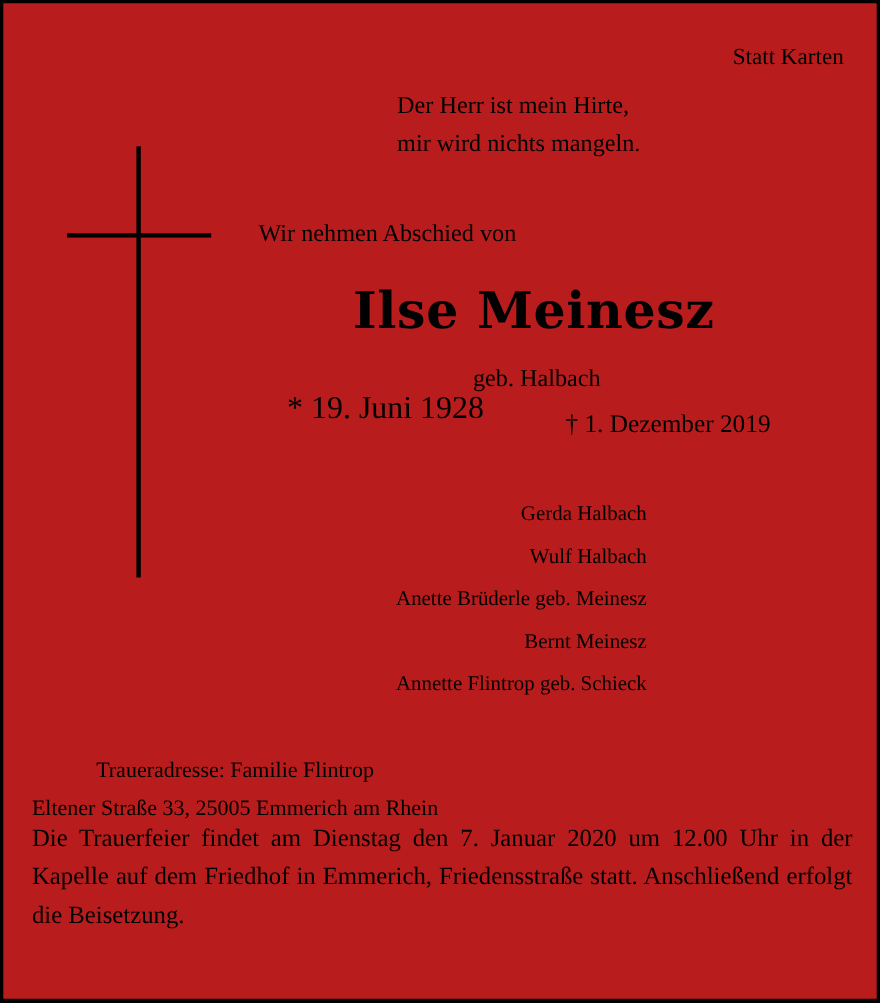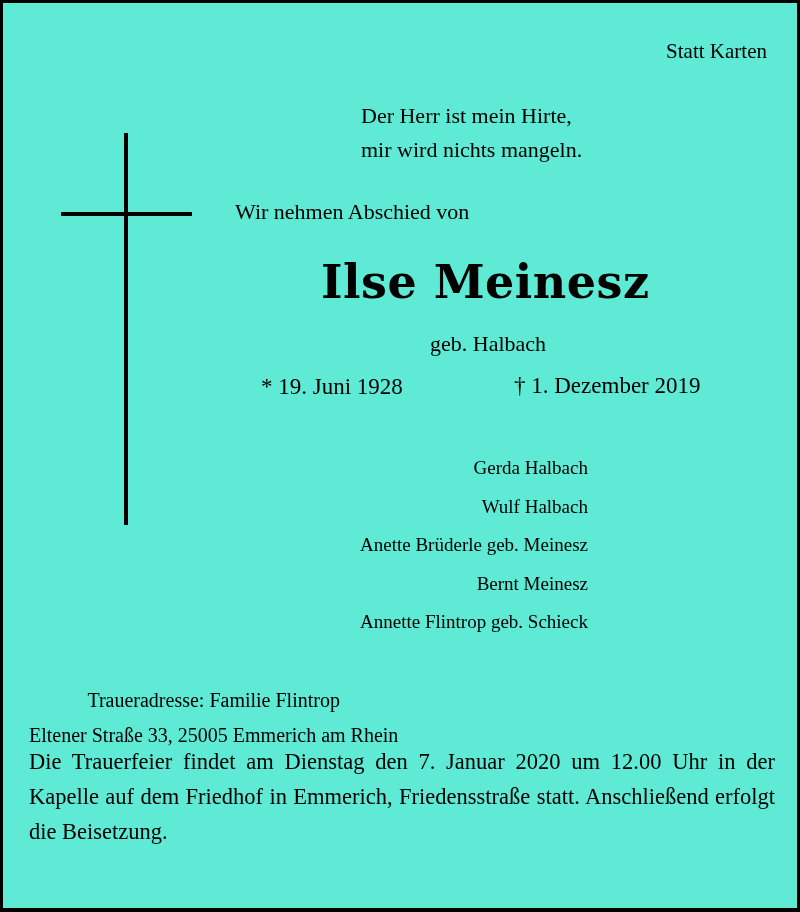--- a/index.html
+++ b/index.html
@@ -1,28 +1,28 @@
 <!DOCTYPE html>
 <html><head>
 <meta charset="utf-8">
 <style>
   html, body { margin: 0; padding: 0; background: #ffffff; }
   body { width: 800px; height: 912px; position: relative; overflow: hidden;
          font-family: "Liberation Serif", "DejaVu Serif", serif; color: #000; }
   .frame { position: absolute; left: 0; top: 0; width: 800px; height: 912px;
            box-sizing: border-box; border: 3px solid #000;
-           border-bottom-width: 4px; background: #5eead4; }
+           border-bottom-width: 4px; background: #b91c1c; }
   .abs { position: absolute; white-space: nowrap; line-height: 1; }
   .statt { right: 30px; top: 38px; font-size: 21px; }
-  .psalm { left: 358px; top: 96px; font-size: 22px; line-height: 34px; }
+  .psalm { left: 358px; top: 76px; font-size: 22px; line-height: 34px; }
   .farewell { left: 232px; top: 198px; font-size: 22px; }
   .name { left: 318px; top: 256px; font-size: 46px; font-weight: bold;
           font-family: "DejaVu Serif", serif; letter-spacing: 0.5px; }
   .maiden { left: 427px; top: 330px; font-size: 22px; text-align: center; }
-  .born { left: 258px; top: 372px; font-size: 23px; font-family: Liberation Serif, serif; }
+  .born { left: 258px; top: 354px; font-size: 29px; font-family: Liberation Serif, serif; }
   .died { left: 511px; top: 371px; font-size: 23px; }
   .mourners { left: 357px; top: 446px; font-size: 19px; line-height: 38.5px; text-align: right; }
   .cross-v { position: absolute; left: 121px; top: 130px; width: 4px; height: 392px; background: #000; }
   .cross-h { position: absolute; left: 58px; top: 209px; width: 131px; height: 4px; background: #000; }
   .address { left: 26px; top: 680px; font-size: 20px; line-height: 35px; text-align: center; }
   .ceremony { position: absolute; left: 26px; top: 741px; width: 746px; font-size: 22.5px;
               line-height: 35px; text-align: justify; text-align-last: left; }
 </style>
 </head>
 <body>

